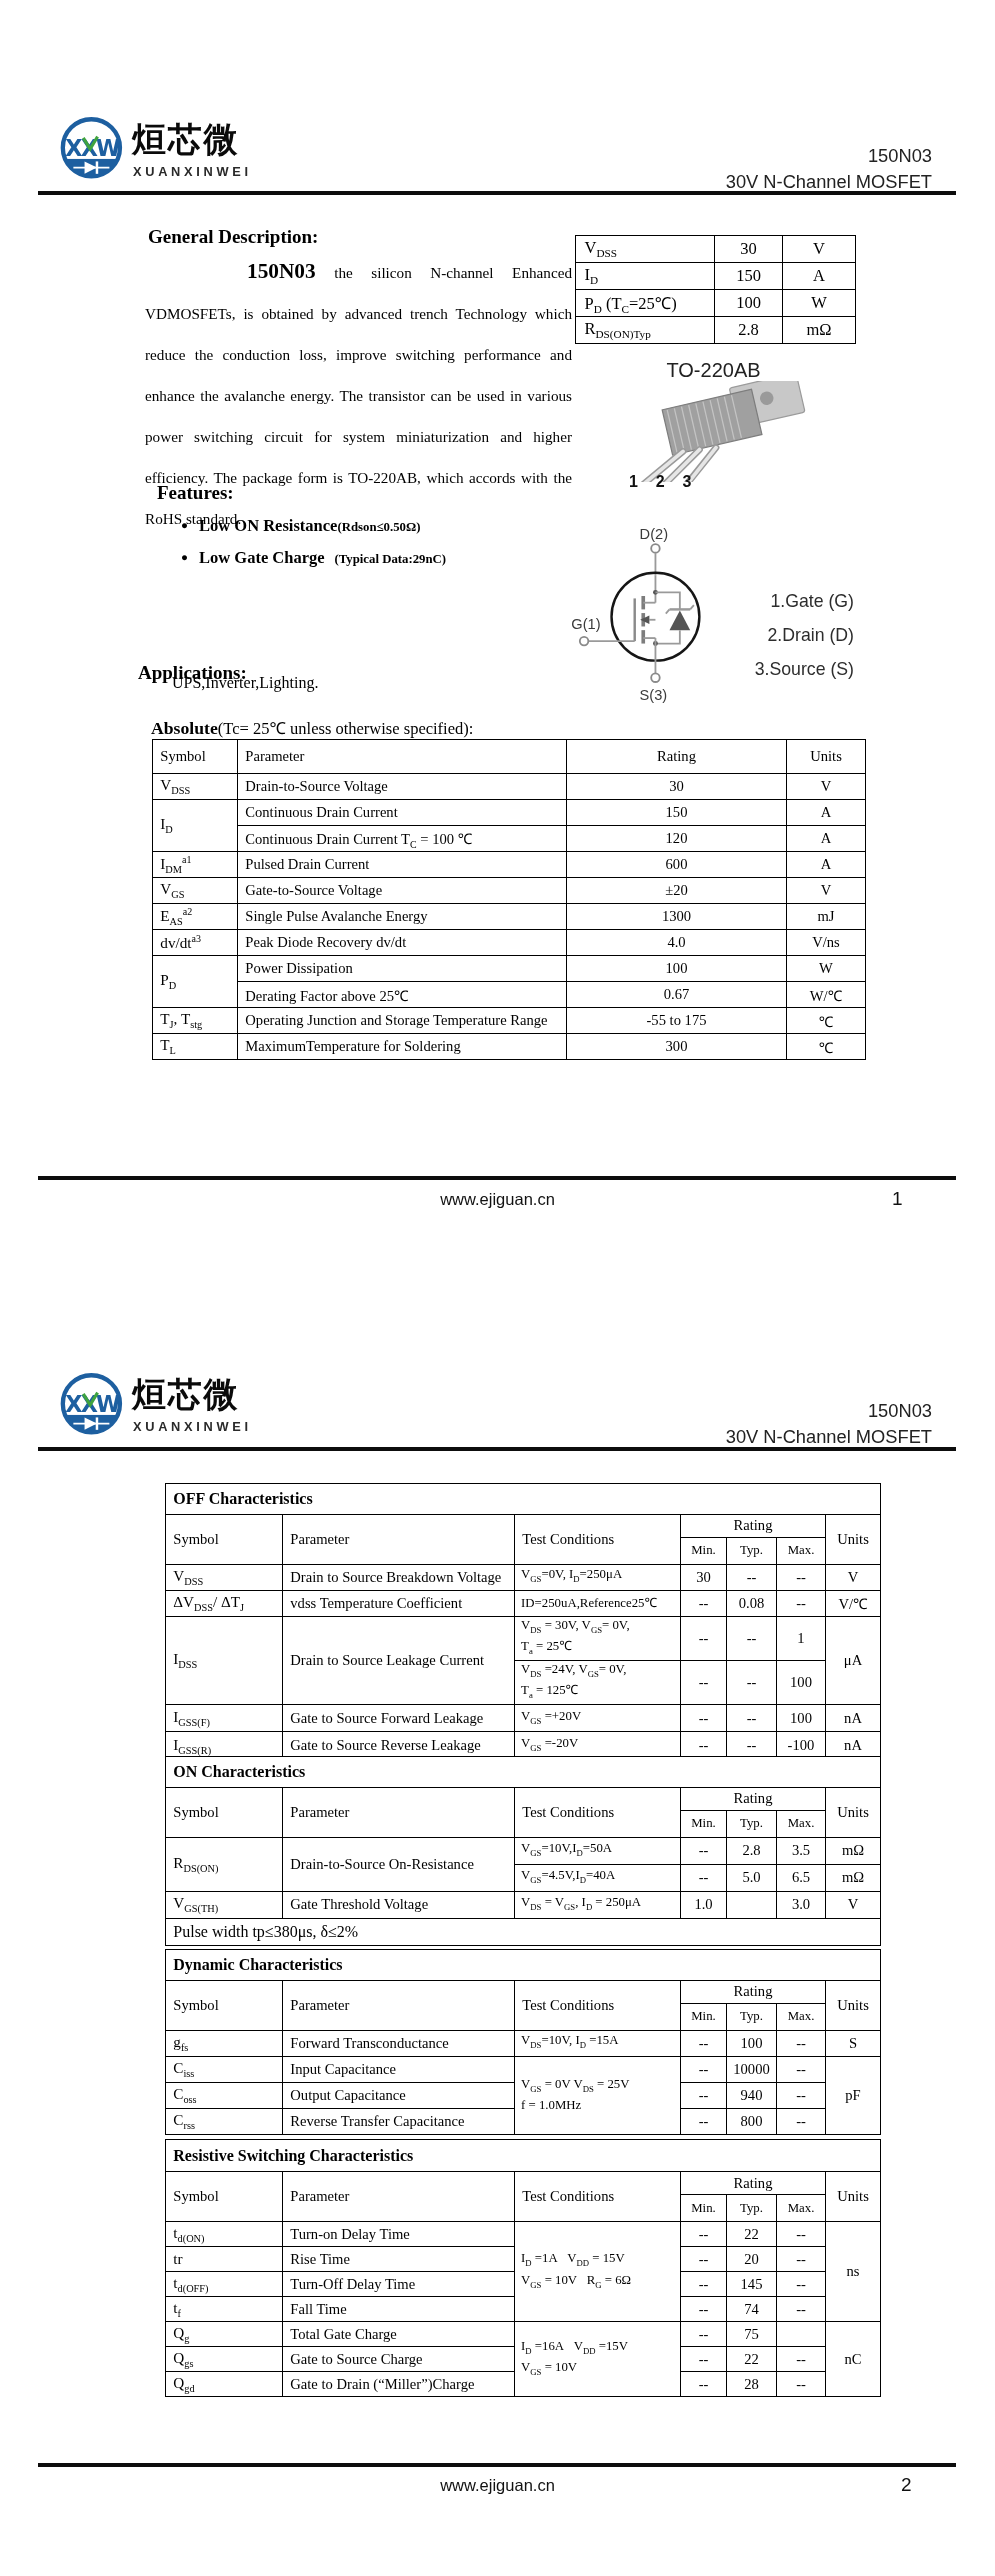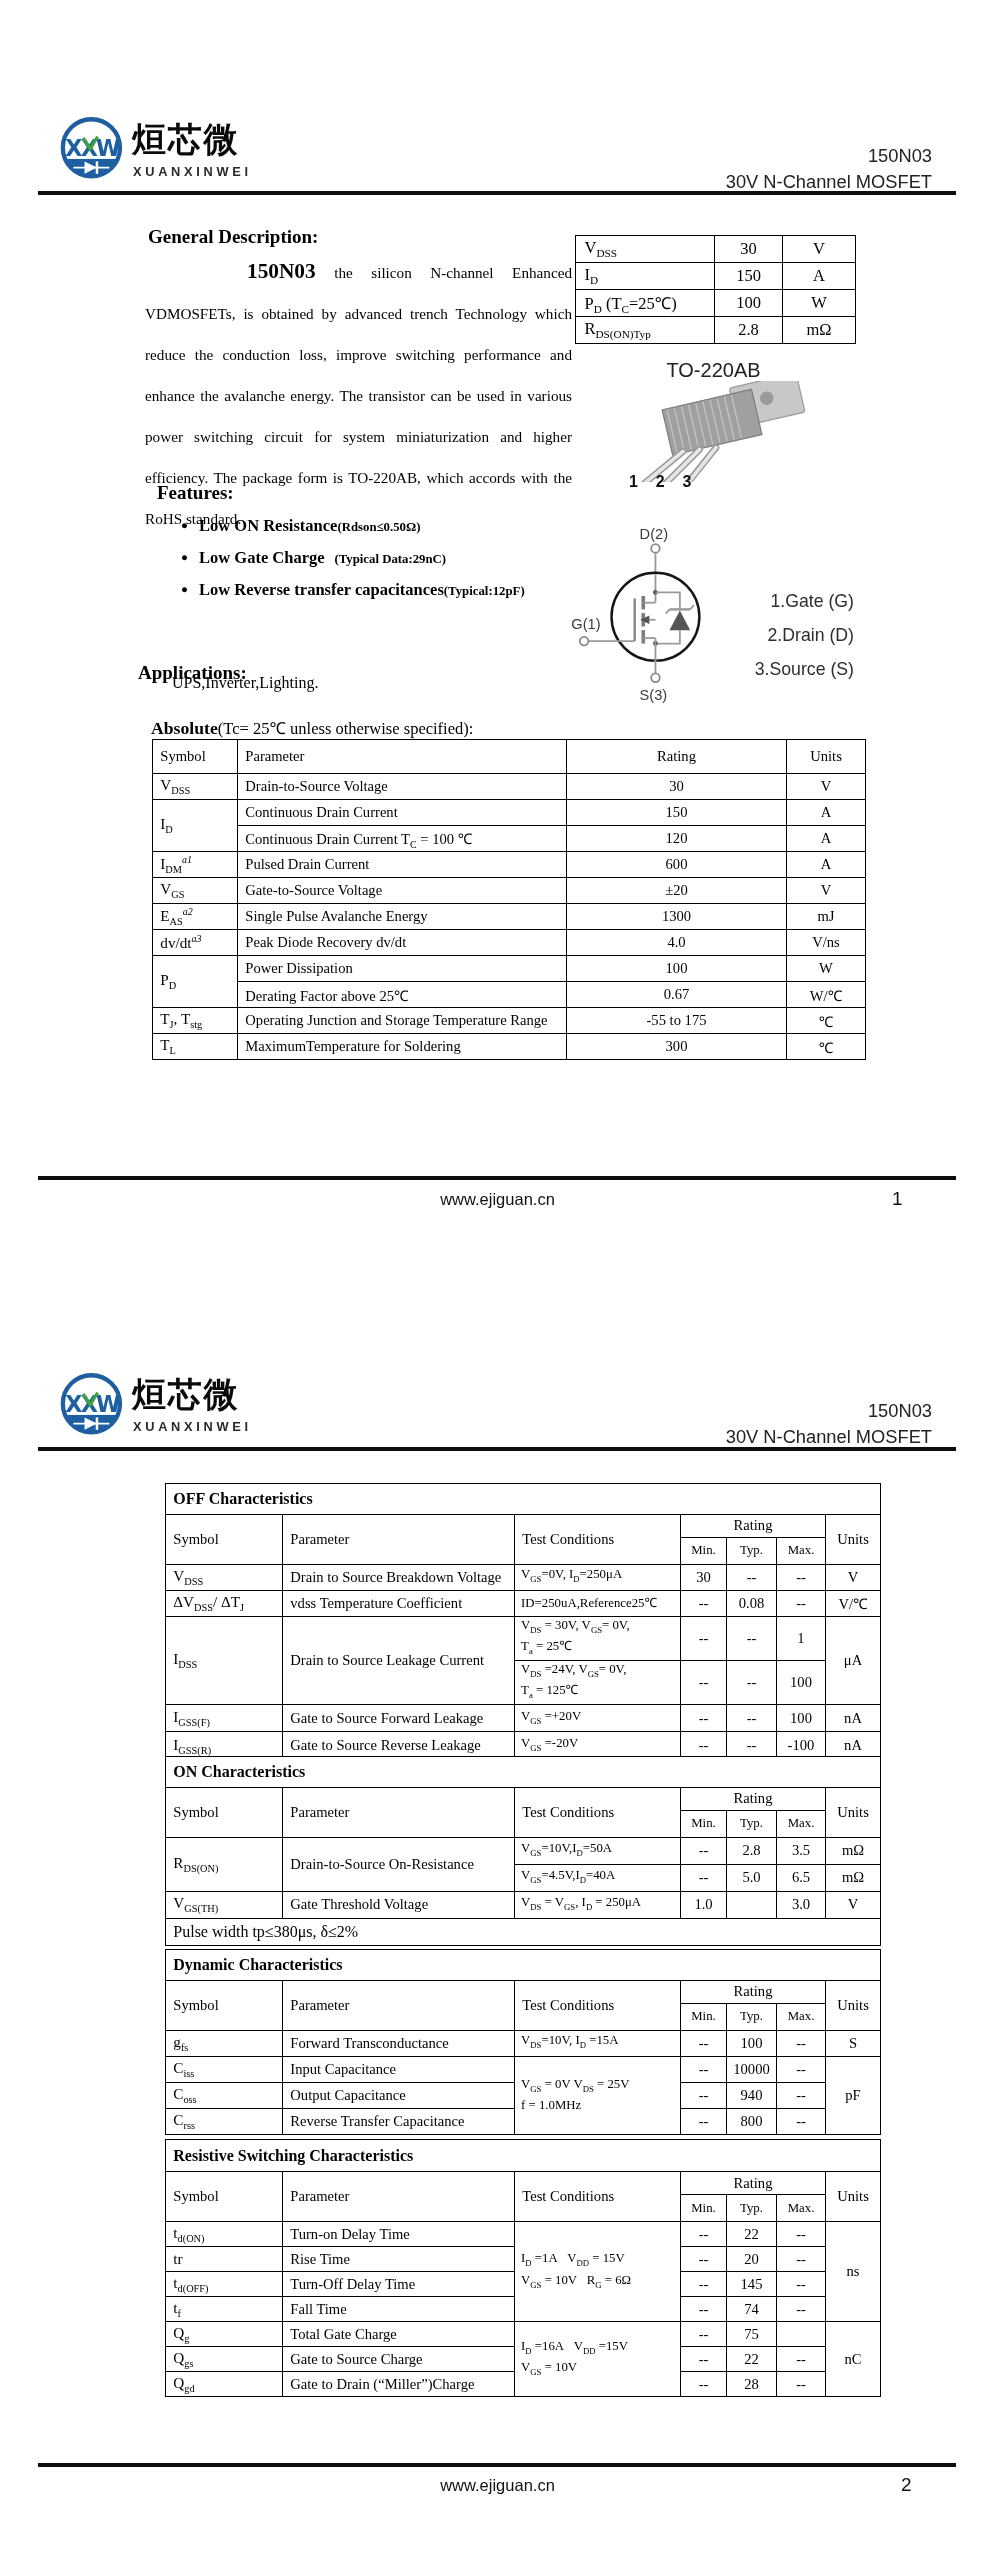--- a/index.html
+++ b/index.html
@@ -36,21 +36,21 @@
   .spec td{border:1.2px solid #000;text-align:center;vertical-align:middle;padding:0.6px 4.9px;}
   .spec tr.grp td{border-top:1.8px solid #000;}
   .spec td.al{text-align:left;padding-left:7.3px;}
   .spec td.sym{text-align:left;padding-left:7.3px;font-size:15.2px;}
   .spec td.tc{text-align:left;padding-left:6.1px;font-size:12.8px;line-height:16.5px;}
   .spec tr.sec td{text-align:left;font-weight:bold;font-size:16px;padding-left:7.3px;}
   .spec td.ch{font-size:14.6px;}
   .spec td.chs{font-size:12.8px;}
   .spec td.note{font-size:16px;}
   sub{font-size:68%;}
-  sup{font-size:66%;font-style:italic;}
+  sup{font-size:66%;}
   
   .to220-label{position:absolute;font-family:"Liberation Sans",sans-serif;font-size:20px;color:#222;
                width:195px;text-align:center;}
   .pins123{position:absolute;font-family:"Liberation Sans",sans-serif;font-weight:bold;
            font-size:16px;letter-spacing:6.7px;color:#111;}
   .pinlist{position:absolute;font-family:"Liberation Sans",sans-serif;font-size:17.7px;color:#2d2d2d;
            line-height:34px;width:129px;text-align:right;}
   
   .foot-site{position:absolute;left:0;width:100%;text-align:center;
              font-family:"Liberation Sans",sans-serif;font-size:16.5px;color:#111;}
@@ -178,21 +178,20 @@
   <div class="pinlist" style="left:725px;top:584px">
     <div>1.Gate (G)</div>
     <div>2.Drain (D)</div>
     <div>3.Source (S)</div>
   </div>
 
   <div class="h1" style="left:157px;top:482px">Features:</div>
   <ul class="feat-list" style="left:181px;top:514px">
     <li><b>Low ON Resistance</b><span class="fnote">(Rdson≤0.50Ω)</span></li>
     <li><b>Low Gate Charge</b><span class="fnote gap">(Typical Data:29nC)</span></li>
-    <li><b>Low Reverse transfer capacitances</b><span class="fnote">(Typical:12pF)</span></li>
   </ul>
 
   <div class="h1" style="left:138px;top:662px">Applications:</div>
   <div class="apps-text" style="left:172px;top:674px">UPS,Inverter,Lighting.</div>
 
   <div class="sect-title" style="left:151px;top:716px">
     <b>Absolute</b><span>(Tc= 25℃  unless otherwise specified):</span>
   </div>
 
   <table class="spec" style="left:152px;top:739px;width:714px">

